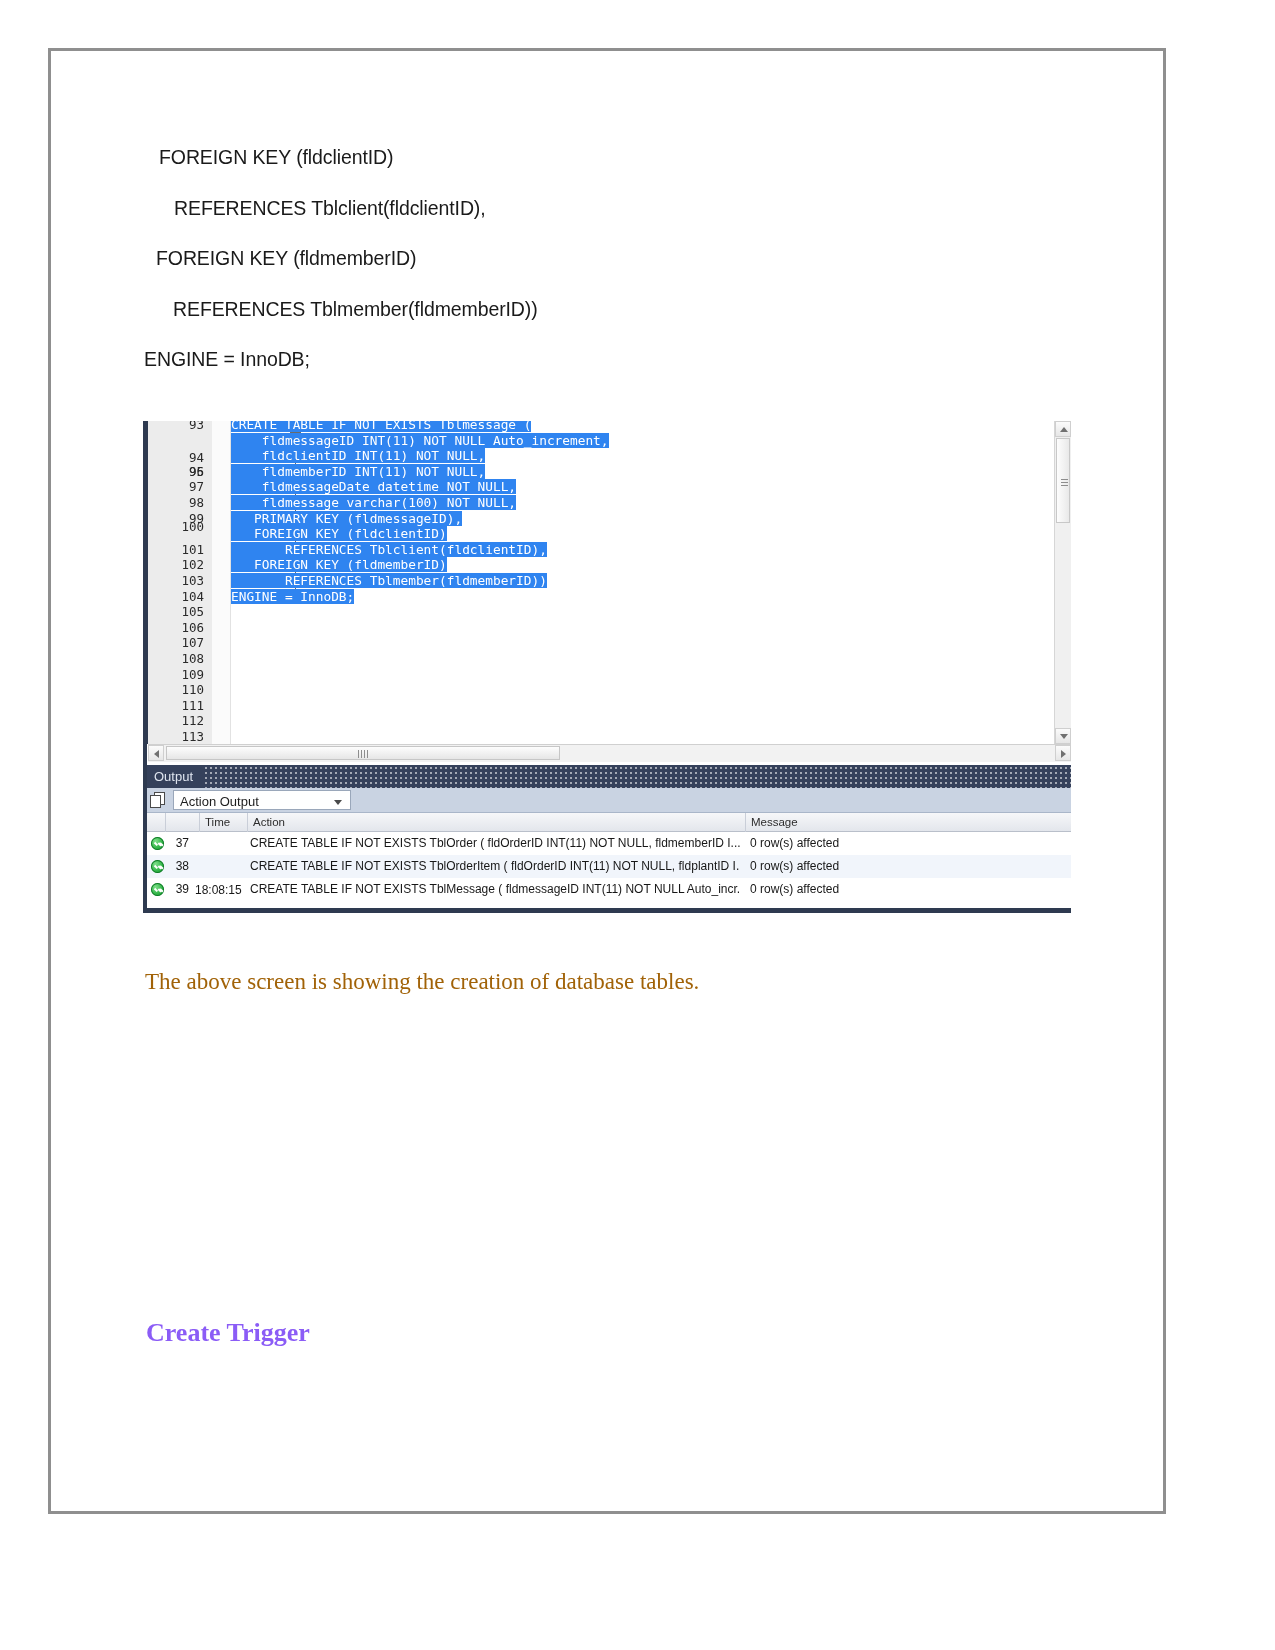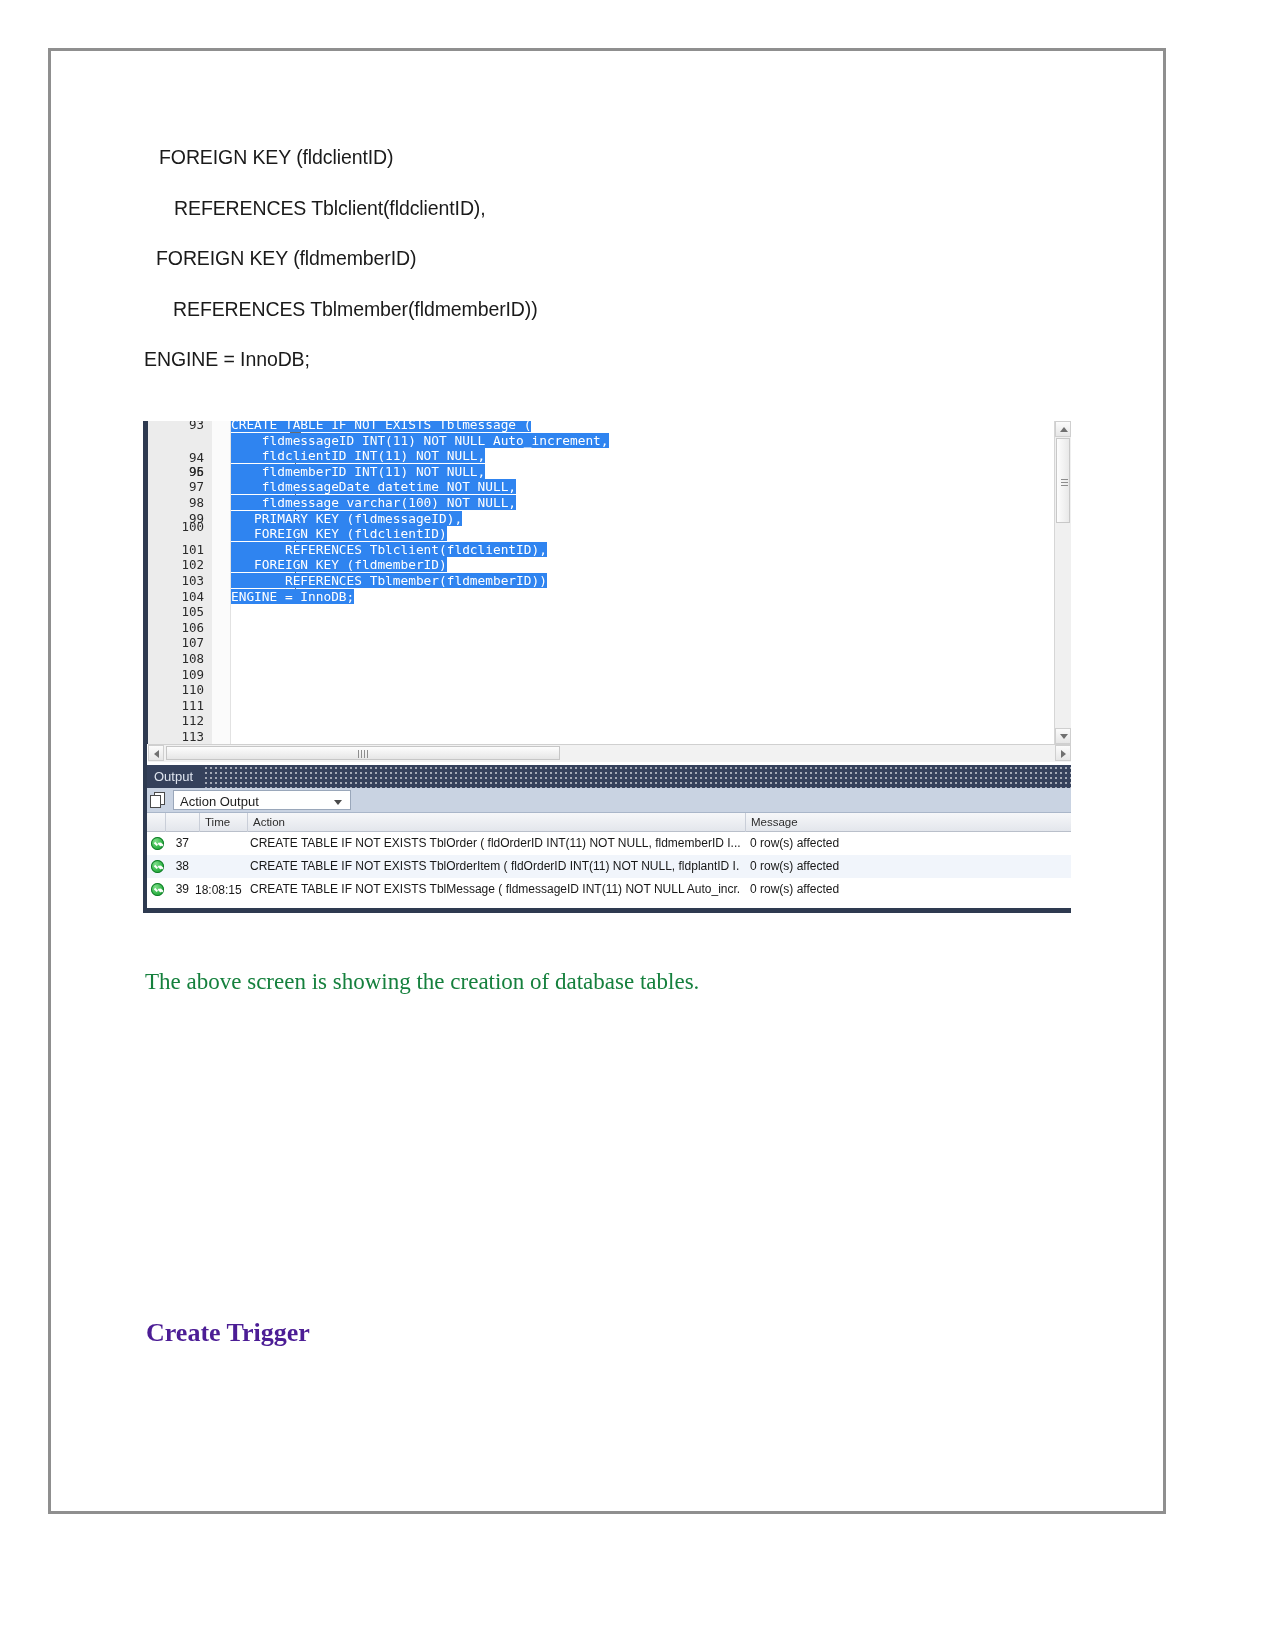--- a/index.html
+++ b/index.html
@@ -45,32 +45,32 @@
   .l3 { left: 105px; top: 196px; }
   .l4 { left: 122px; top: 247px; }
   .l5 { left: 93px;  top: 297px; }
 
   .caption {
     position: absolute;
     left: 94px;
     top: 918px;
     font-family: "Liberation Serif", serif;
     font-size: 23px;
-    color: #15803d;
+    color: #a16207;
     white-space: nowrap;
   }
 
   .heading-trigger {
     position: absolute;
     left: 95px;
     top: 1267px;
     font-family: "Liberation Serif", serif;
     font-size: 26px;
     font-weight: bold;
-    color: #4c1d95;
+    color: #8b5cf6;
     white-space: nowrap;
   }
 
   
   .shot {
     position: absolute;
     left: 92px;
     top: 370px;
     width: 928px;
     height: 492px;

